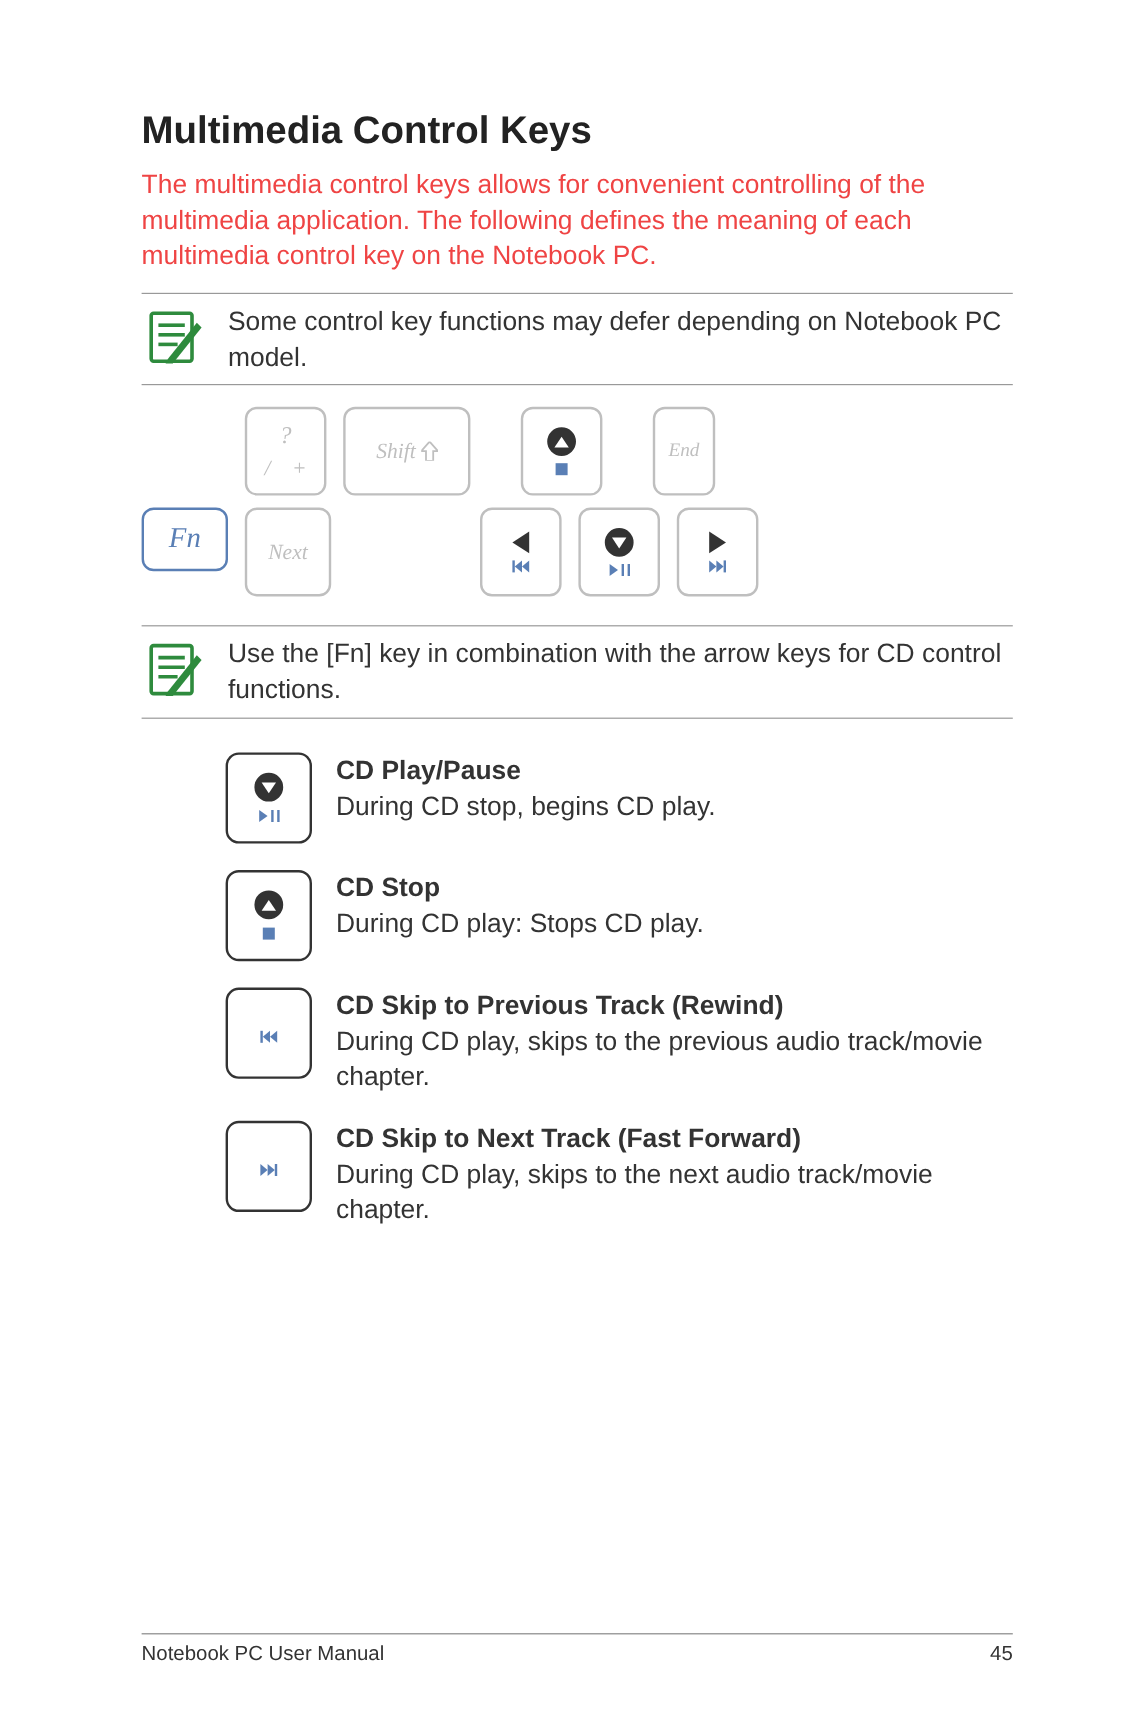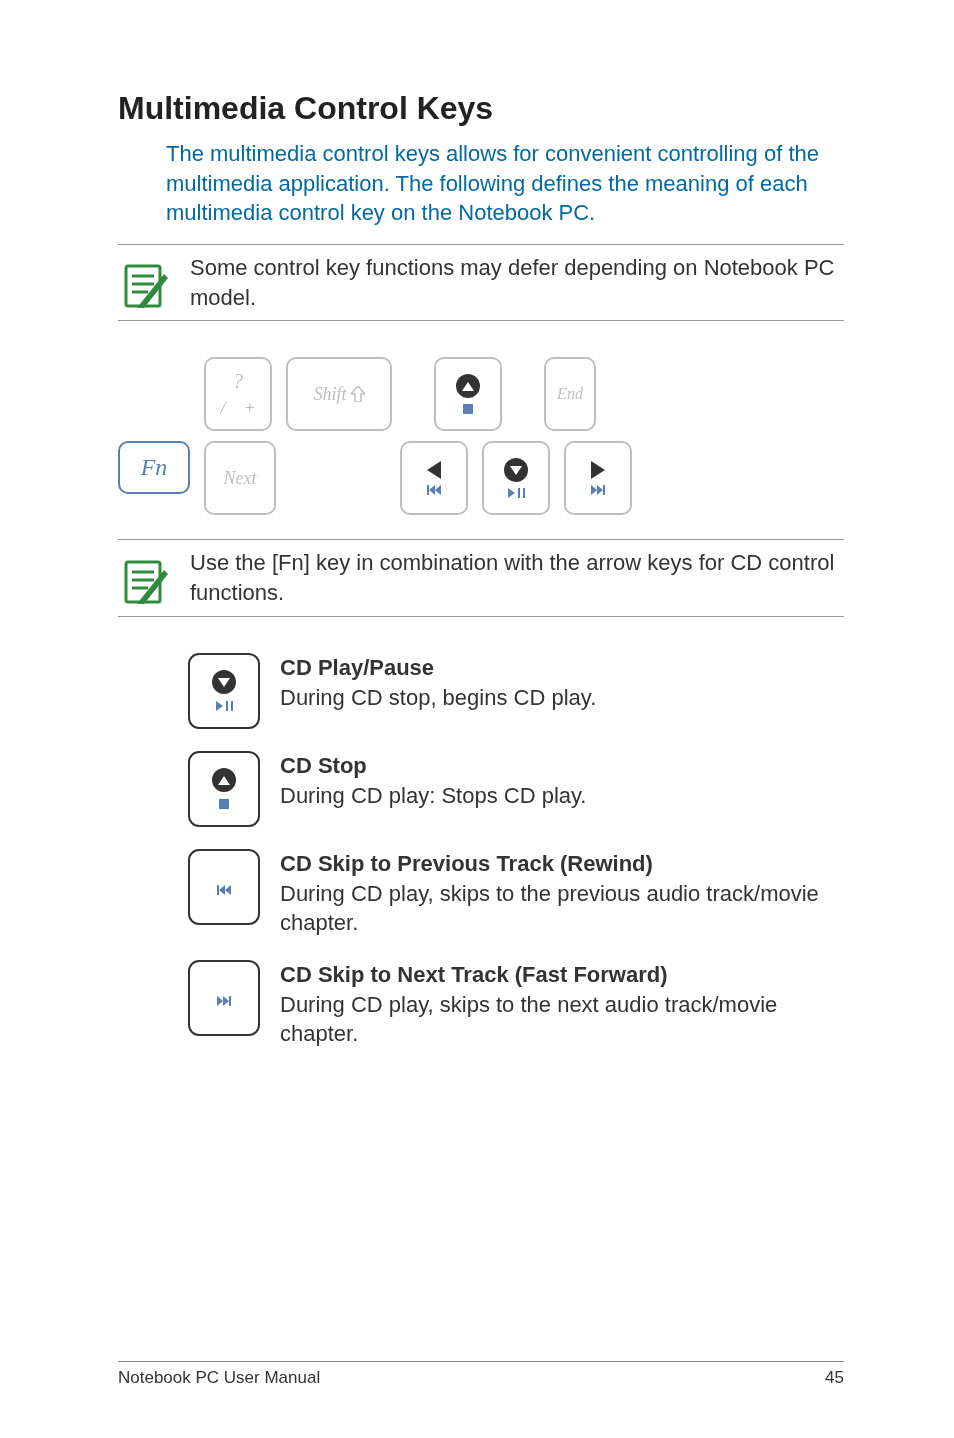--- a/index.html
+++ b/index.html
@@ -16,32 +16,31 @@
   }
   h1 {
     font-size: 32px;
     font-weight: 700;
     color: #222;
     margin-bottom: 12px;
   }
   .intro {
     font-size: 22px;
     line-height: 1.35;
-    color: #0369a1;
+    color: #ef4444;
     margin-bottom: 16px;
-    margin-left: 48px;
   }
   .note-row {
     display: flex;
-    align-items: flex-end;
+    align-items: flex-start;
     gap: 18px;
     border-top: 1px solid #999;
     border-bottom: 1px solid #999;
     padding: 8px 0 8px 0;
-    margin-bottom: 36px;
+    margin-bottom: 18px;
   }
   .note-icon-box {
     width: 54px;
     height: 54px;
     flex-shrink: 0;
     display: flex;
     align-items: center;
     justify-content: center;
   }
   .note-text {

